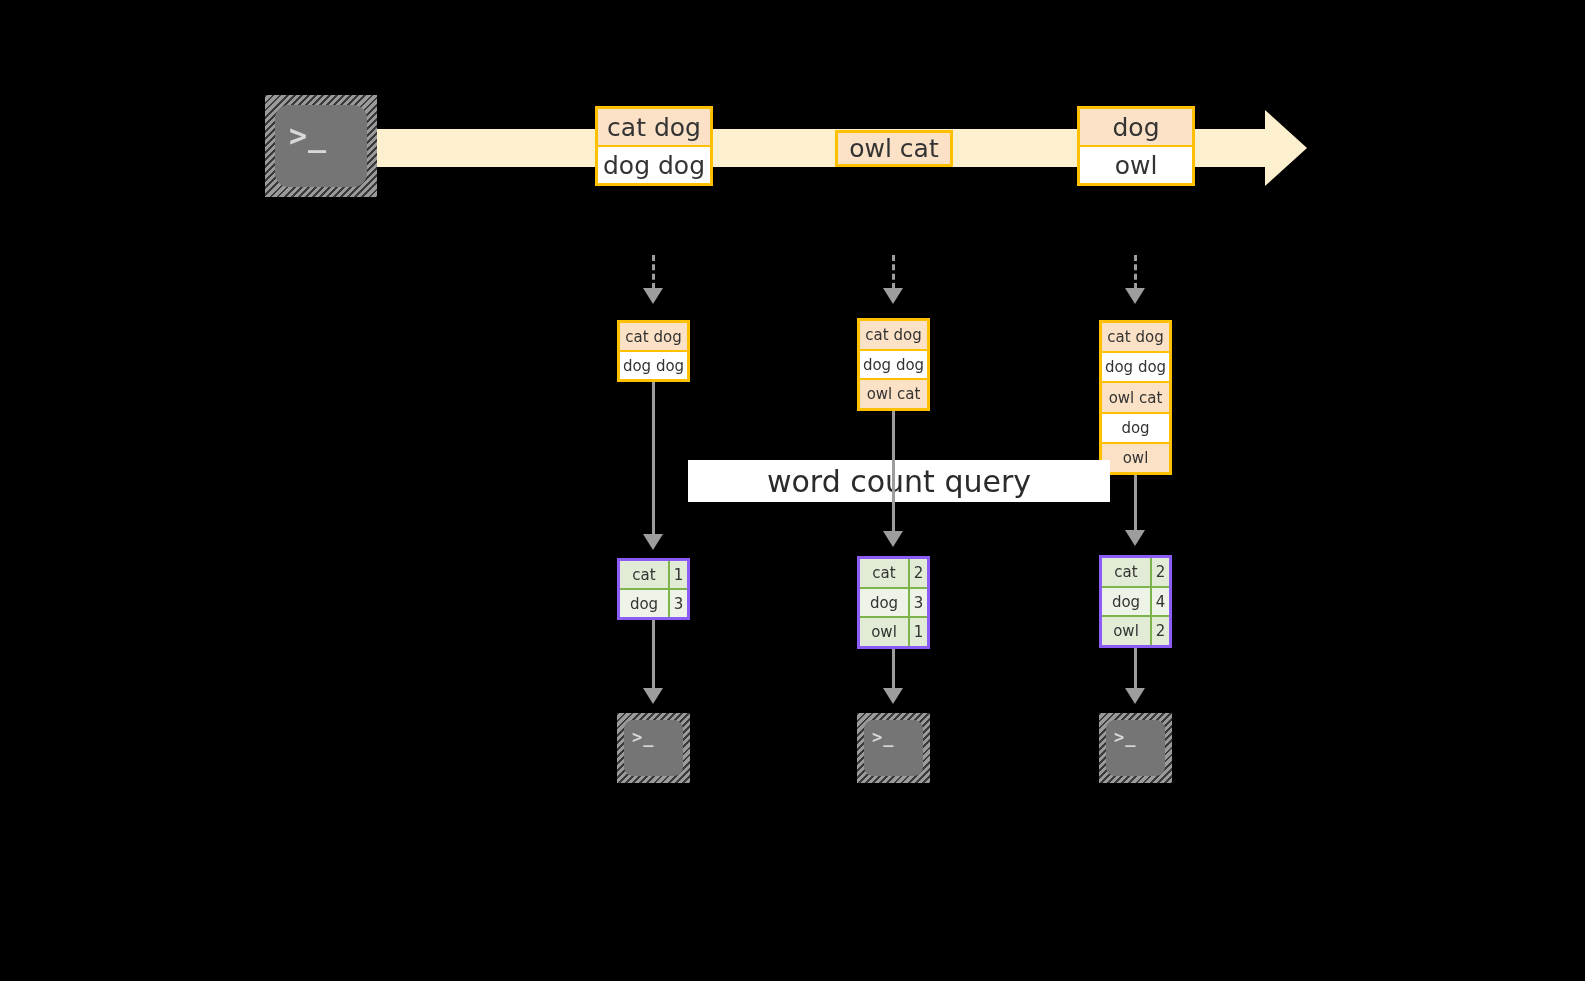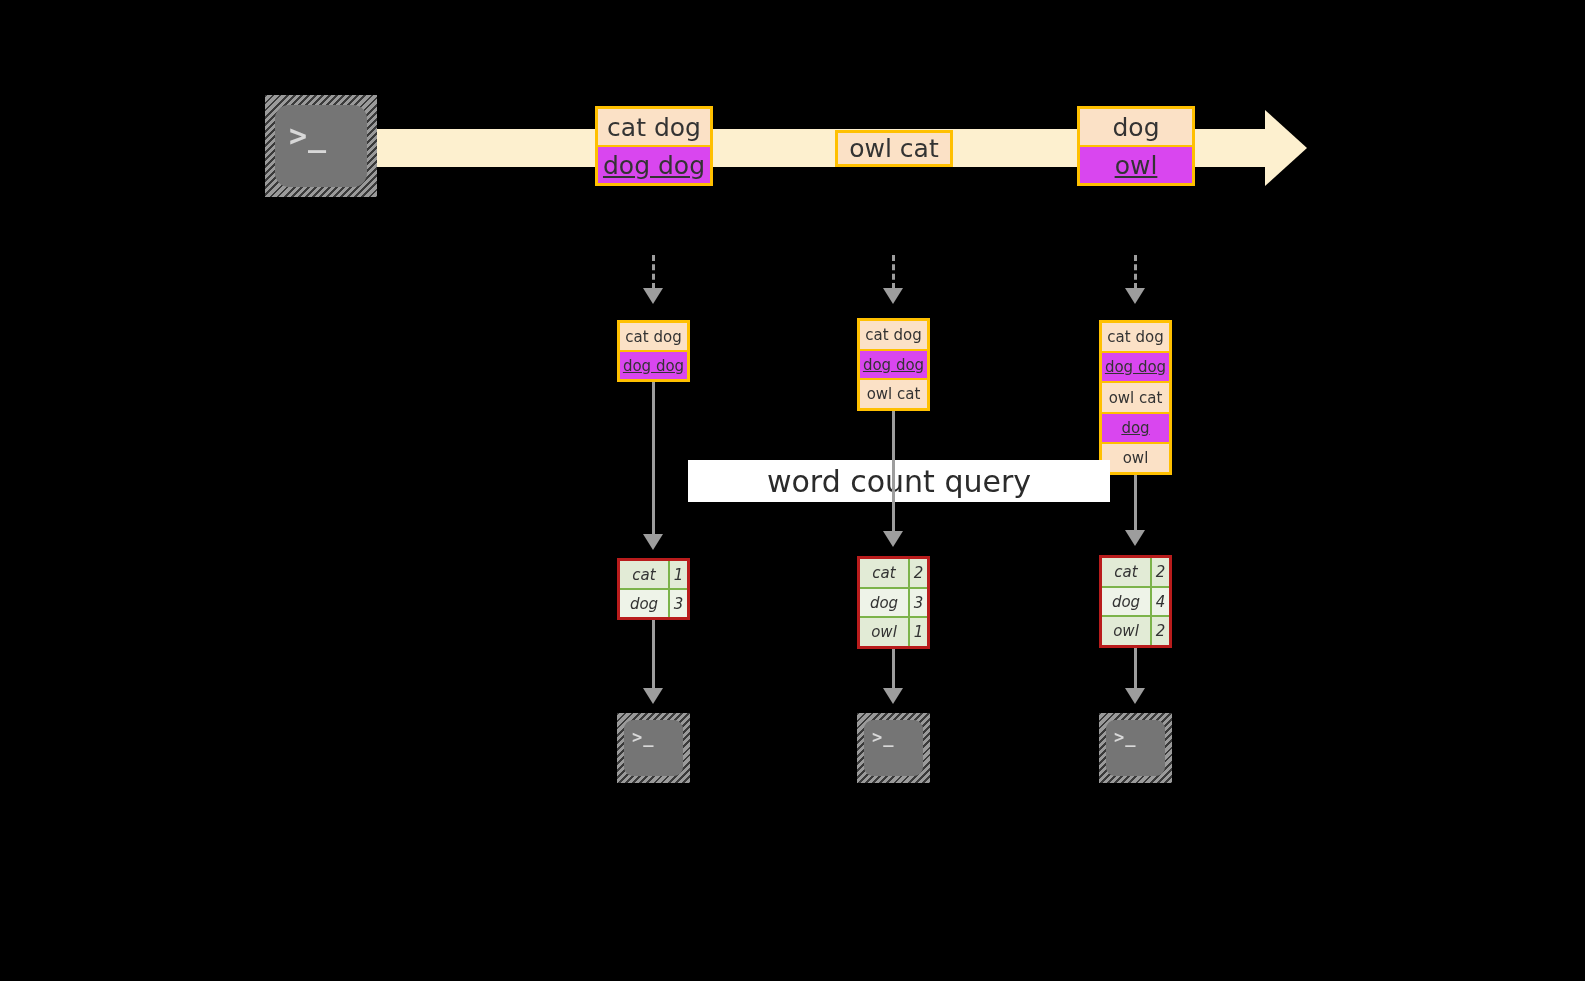--- a/index.html
+++ b/index.html
@@ -58,34 +58,33 @@
     background:#fcecd9;
     display:flex;flex-direction:column;
   }
   .orow{
     flex:1 1 auto;
     display:flex;align-items:center;justify-content:center;
     box-sizing:border-box;
     white-space:nowrap;
   }
   .orow.dark{background:#fbe1c6;}
-  .orow.light{background:#d946ef;text-decoration:underline;}
+  .orow.light{background:#ffffff;}
   .orow + .orow{border-top:2px solid #ffc000;}
 
   .obox.big .orow{font-size:25px;}
   .obox.mini .orow{font-size:15px;}
 
   
   .gbox{
     position:absolute;
-    border:3px solid #b91c1c;
+    border:3px solid #8b5cf6;
     box-sizing:border-box;
     display:flex;flex-direction:column;
     background:#d946ef;
-    font-style:italic;
   }
   .grow{
     flex:1 1 auto;display:flex;box-sizing:border-box;
   }
   .grow + .grow{border-top:2px solid #7cb34a;}
   .gcell{
     display:flex;align-items:center;justify-content:center;
     font-size:15px;box-sizing:border-box;white-space:nowrap;
   }
   .gcell.k{flex:0 0 48px;}

